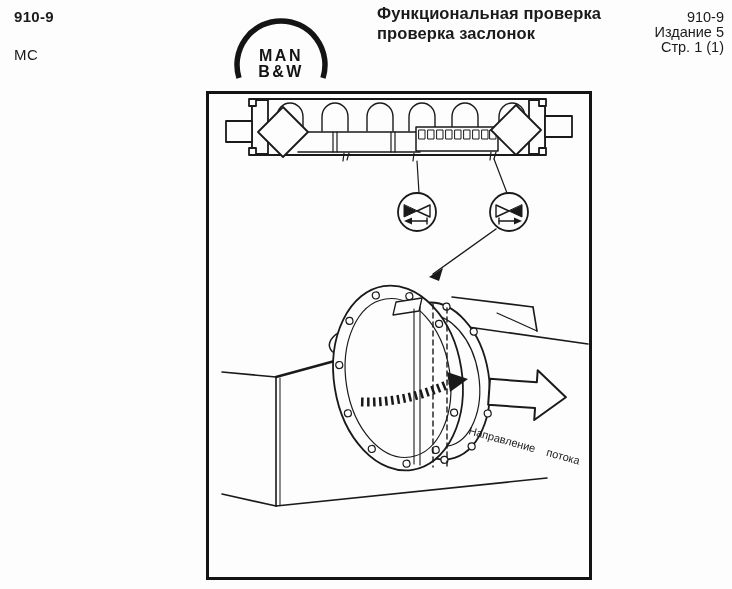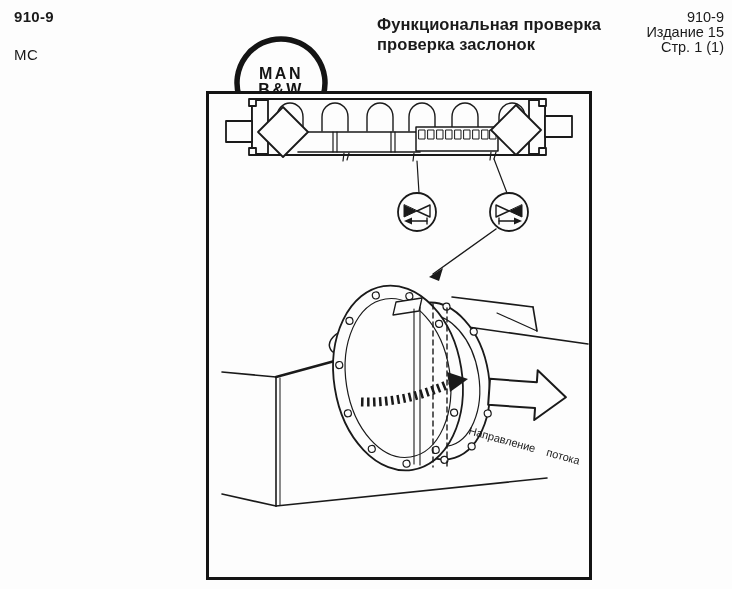--- a/index.html
+++ b/index.html
@@ -4,22 +4,22 @@
 <style>
   html,body{margin:0;padding:0;}
   body{
     width:732px;height:589px;position:relative;overflow:hidden;
     background:#fdfdfd;color:#1a1a1a;
     font-family:"Liberation Sans","DejaVu Sans",sans-serif;
   }
   .abs{position:absolute;}
   .docnum-left{left:14px;top:8px;font-size:15px;font-weight:bold;letter-spacing:.3px;}
   .engine-type{left:14px;top:46px;font-size:15px;font-weight:normal;letter-spacing:.5px;}
-  .logo-box{left:230px;top:28px;width:102px;height:72px;}
-  .title-block{left:377px;top:15px;font-size:16.5px;font-weight:bold;line-height:19.5px;letter-spacing:.1px;}
+  .logo-box{left:230px;top:10px;width:102px;height:72px;}
+  .title-block{left:377px;top:4px;font-size:16.5px;font-weight:bold;line-height:19.5px;letter-spacing:.1px;}
   .ref-block{right:8px;top:10px;text-align:right;font-size:14.5px;line-height:14.8px;}
   .diagram-frame{
     left:206px;top:91px;width:380px;height:483px;
     border:3px solid #141414;background:#fdfdfd;
   }
   .diagram-frame svg{display:block;width:100%;height:100%;}
   svg text{font-family:"Liberation Sans","DejaVu Sans",sans-serif;}
   .logo-letters{font-weight:900;letter-spacing:2.5px;}
 </style>
 </head>
@@ -36,21 +36,21 @@
   </svg>
 </div>
 
 <div class="abs title-block">
   <div>Функциональная проверка</div>
   <div>проверка заслонок</div>
 </div>
 
 <div class="abs ref-block">
   <div>910-9</div>
-  <div>Издание 15</div>
+  <div>Издание 5</div>
   <div>Стр. 1 (1)</div>
 </div>
 
 <div class="abs diagram-frame">
 <svg viewBox="209 94 380 483">
   <g fill="none" stroke="#1a1a1a" stroke-width="1.6" stroke-linecap="round" stroke-linejoin="round">
 
     <g>
       <rect x="252" y="99" width="293" height="56" fill="#fdfdfd" stroke-width="1.8"></rect>
 

